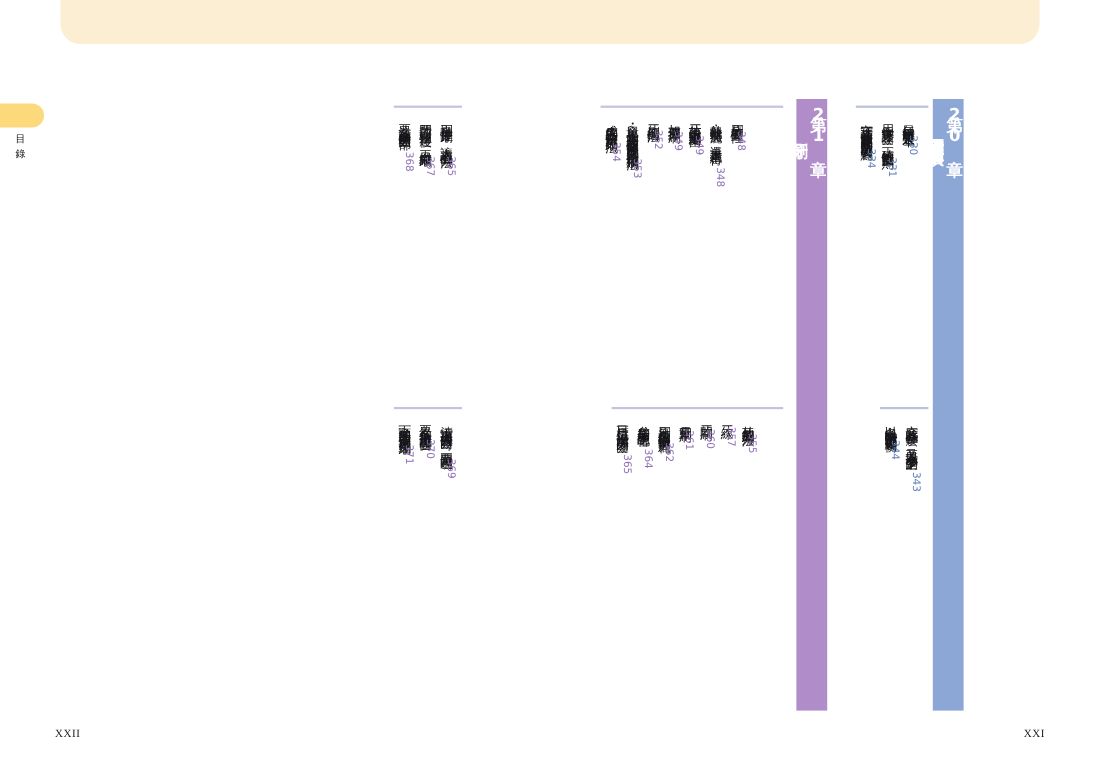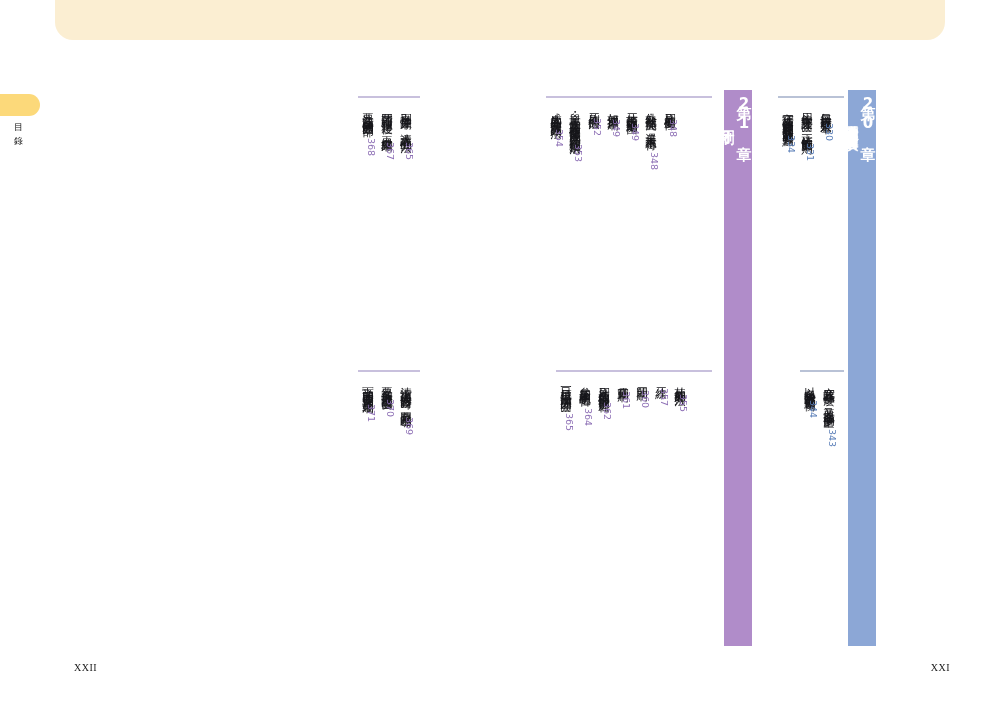--- a/index.html
+++ b/index.html
@@ -28,21 +28,21 @@
   .index-label{
     position:absolute;left:14px;top:120px;width:16px;
     font-size:9px;line-height:14px;color:#111;
     letter-spacing:0px;
     font-family:"DejaVu Sans",sans-serif;
   }
 
   
   .folio{
     position:absolute;bottom:36px;font-size:10px;color:#1a1a1a;
-    font-family:"Liberation Serif","DejaVu Serif",serif;letter-spacing:.5px;margin-left:24px;
+    font-family:"Liberation Serif","DejaVu Serif",serif;letter-spacing:.5px;
   }
   .folio.left{left:50px;}
   .folio.right{right:50px;}
 
   
   .chap-bar{
     position:absolute;top:90px;width:28px;height:556px;
     display:flex;flex-direction:column;align-items:center;
     color:#ffffff;
     writing-mode:vertical-rl;text-orientation:upright;

